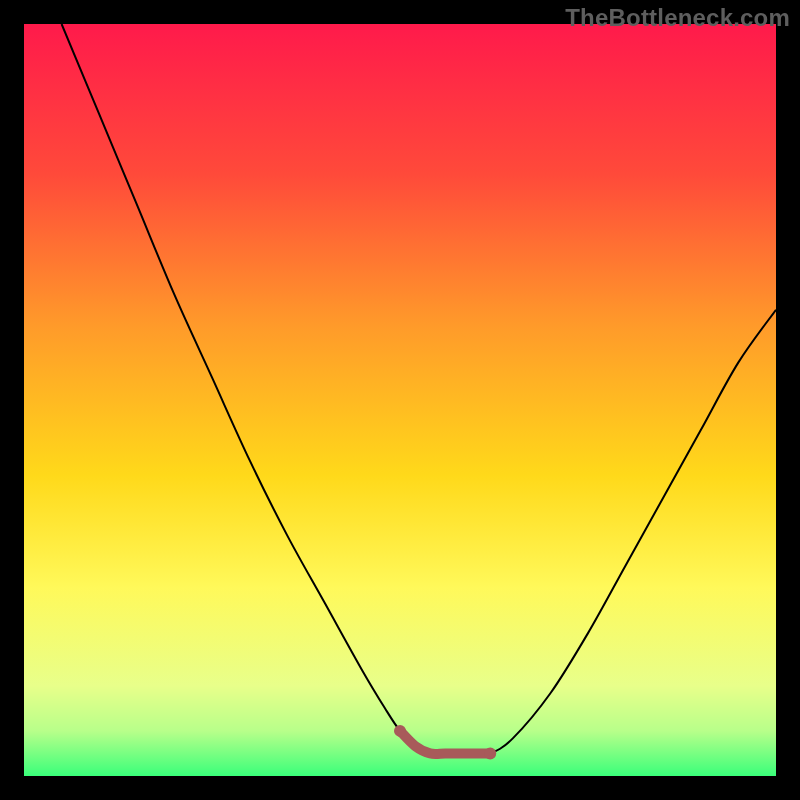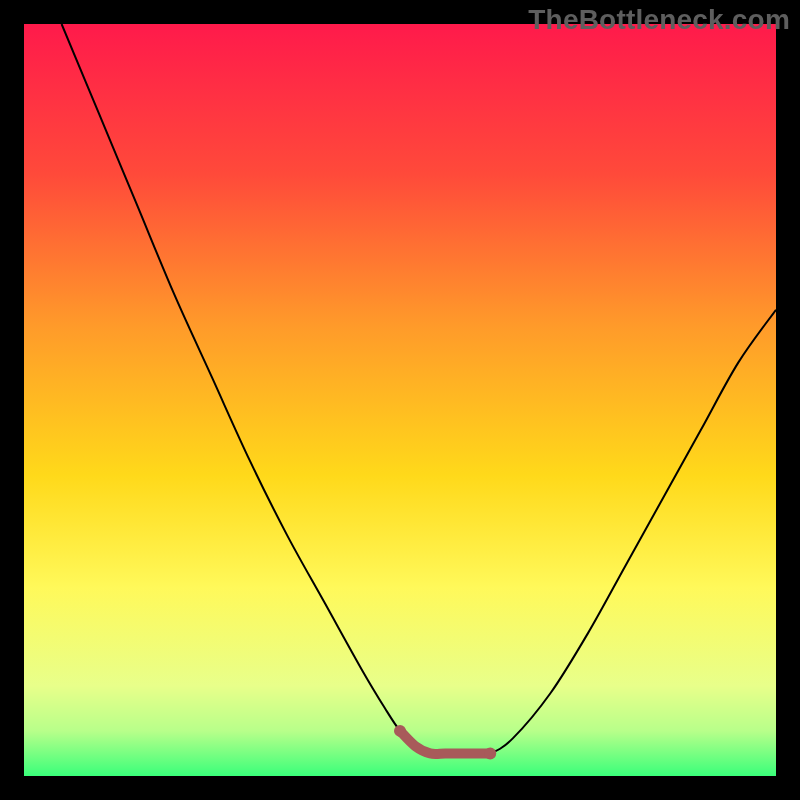--- a/index.html
+++ b/index.html
@@ -24,21 +24,21 @@
   }
   .curve {
     position: absolute;
     inset: 0;
   }
   .watermark {
     position: absolute;
     top: 4px;
     right: 10px;
     font-family: Arial, Helvetica, sans-serif;
-    font-size: 28px;
+    font-size: 24px;
     font-weight: 600;
     color: #5e5e5e;
     letter-spacing: 0.2px;
   }
 </style>
 </head>
 <body>
 
 <div class="frame">
   <div class="plot-area">

